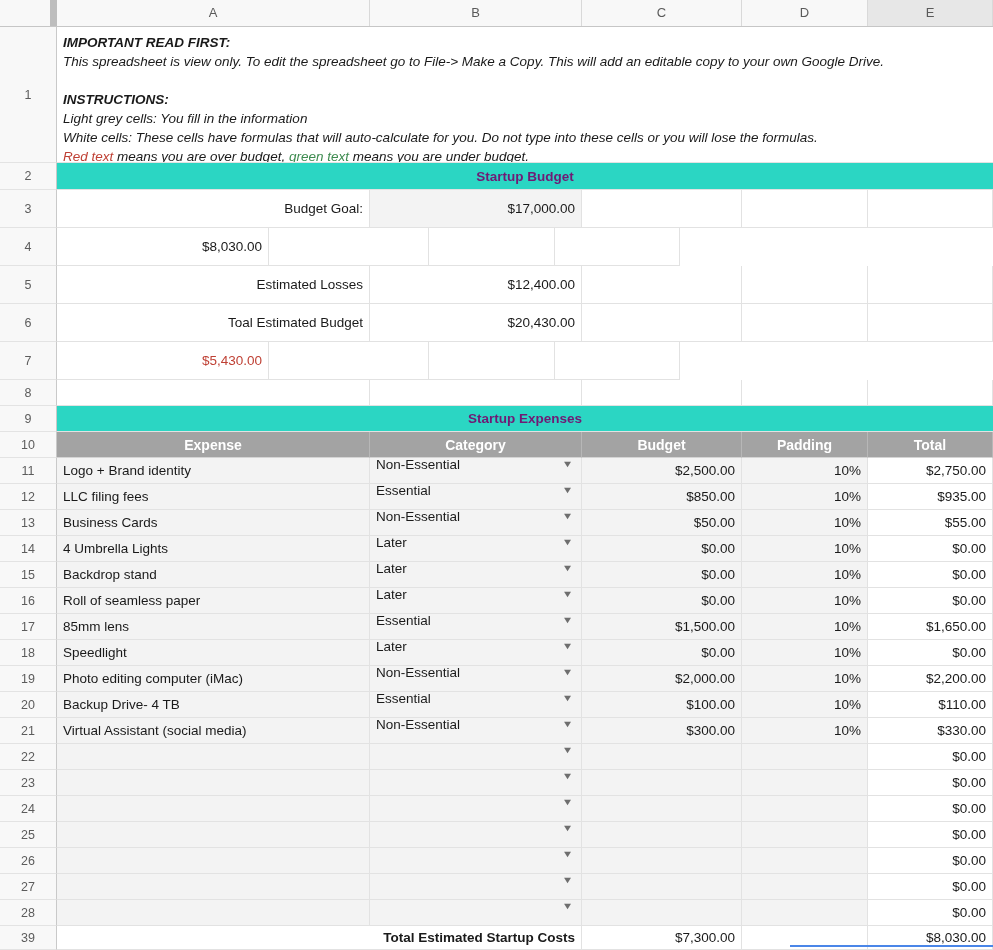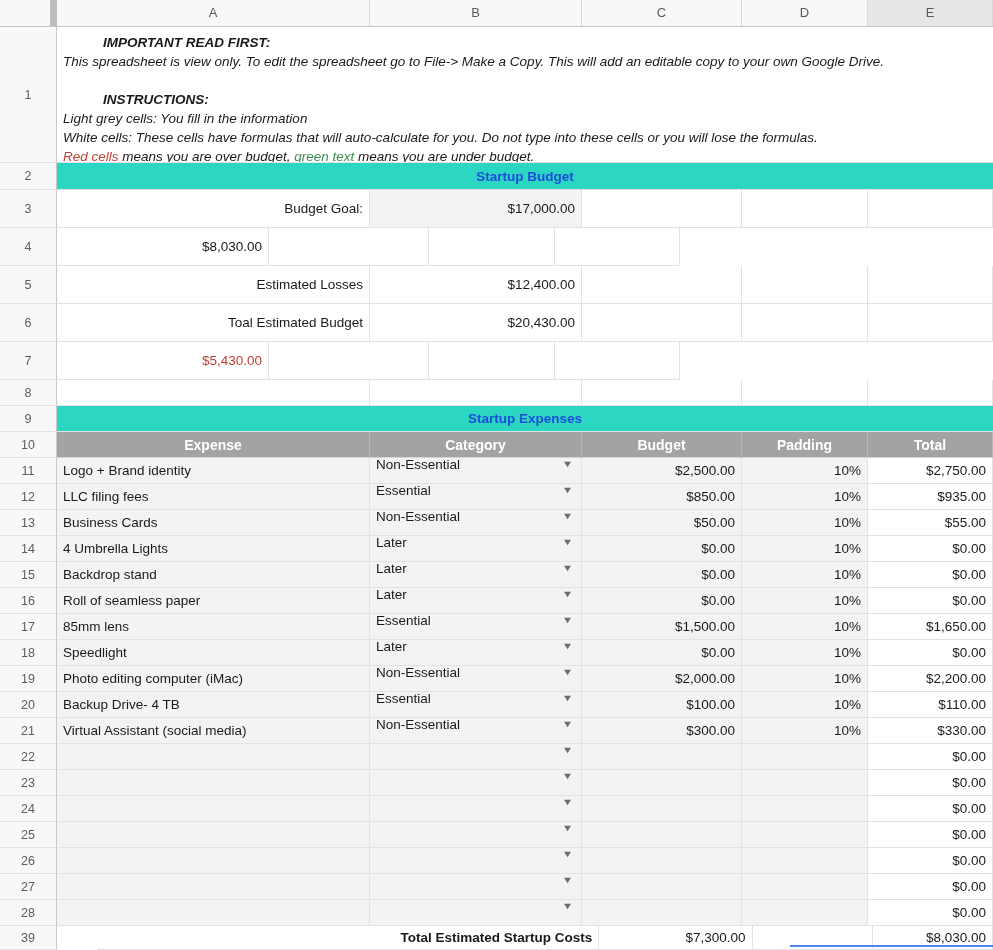--- a/index.html
+++ b/index.html
@@ -24,28 +24,28 @@
     color:#5c5c5c;font-size:12.5px;display:flex;align-items:center;justify-content:center;
   }
   .cell{
     box-sizing:border-box;border-right:1px solid var(--grid,#e2e2e2);border-bottom:1px solid var(--grid,#e2e2e2);
     font-size:13.5px;display:flex;align-items:center;overflow:hidden;white-space:nowrap;background:#fff;
   }
   .ca{width:313px}.cb{width:212px}.cc{width:160px}.cd{width:126px}.ce{width:125px}
   .cab{width:525px}
   .right{justify-content:flex-end;padding-right:6px;}
   .left{padding-left:6px;}
-  .bold{font-weight:700;margin-left:40px;}
+  .bold{font-weight:700;}
   .shaded{background:var(--shaded_cell,#f3f3f3);}
   .red{color:var(--red_text,#bf4034);}
   .green{color:var(--green_text,#3d8b4f);font-style:italic;}
   
   .band{
     width:936px;box-sizing:border-box;border-bottom:1px solid var(--grid,#e2e2e2);
-    background:var(--teal,#2bd6c3);color:#1d4ed8;font-weight:700;font-size:13.5px;
+    background:var(--teal,#2bd6c3);color:#701a75;font-weight:700;font-size:13.5px;
     display:flex;align-items:center;justify-content:center;
   }
   
   .ghead{
     background:var(--header_grey,#a3a3a3);color:#fff;font-weight:700;font-size:14px;
     justify-content:center;border-right:1px solid #b7b7b7;border-bottom:1px solid #d4d4d4;
   }
   
   .instr{
     width:936px;box-sizing:border-box;border-bottom:1px solid var(--grid,#e2e2e2);
@@ -76,21 +76,21 @@
 
   <div class="row h136">
     <div class="rowhead">1</div>
     <div class="instr">
       <div class="iline bold">IMPORTANT READ FIRST:</div>
       <div class="iline">This spreadsheet is view only. To edit the spreadsheet go to File-&gt; Make a Copy. This will add an editable copy to your own Google Drive.</div>
       <div class="iline">&nbsp;</div>
       <div class="iline bold">INSTRUCTIONS:</div>
       <div class="iline">Light grey cells: You fill in the information</div>
       <div class="iline">White cells: These cells have formulas that will auto-calculate for you. Do not type into these cells or you will lose the formulas.</div>
-      <div class="iline"><span class="red">Red cells</span><span> means you are over budget, </span><span class="green">green text</span><span> means you are under budget.</span></div>
+      <div class="iline"><span class="red">Red text</span><span> means you are over budget, </span><span class="green">green text</span><span> means you are under budget.</span></div>
     </div>
   </div>
 
   <div class="row h27">
     <div class="rowhead">2</div>
     <div class="band">Startup Budget</div>
   </div>
 
   <div id="summary-mount">
       <div class="row h38">

